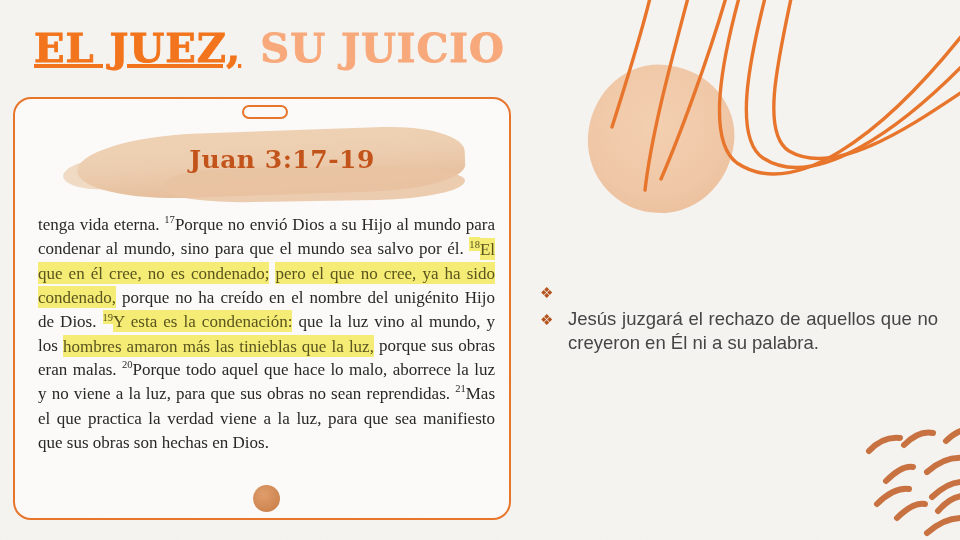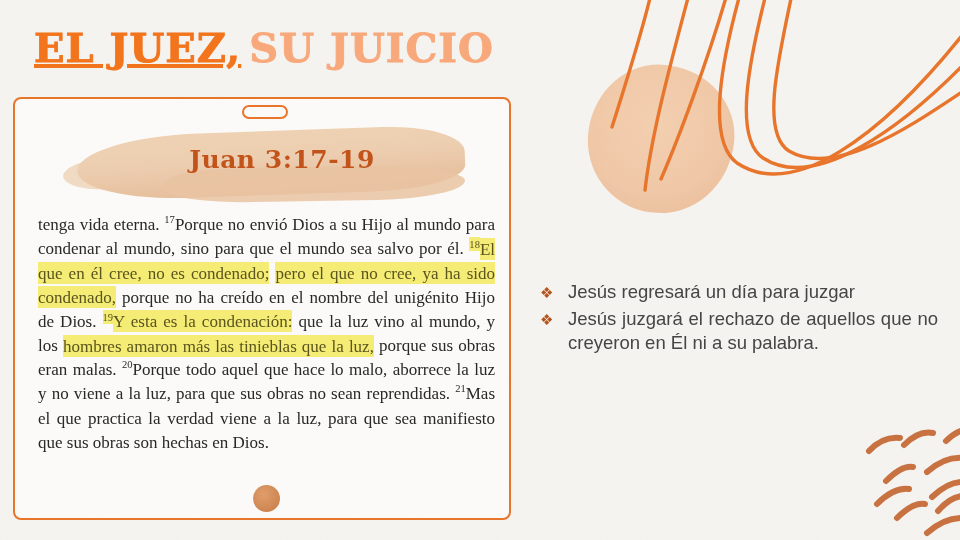--- a/index.html
+++ b/index.html
@@ -21,26 +21,26 @@
   .deco-svg path{fill:none; stroke:var(--accent,#e8752c); stroke-width:3.4; stroke-linecap:round;}
   .dash-svg path{fill:none; stroke:var(--dashes,#bf5a22); stroke-width:6; stroke-linecap:round; opacity:.85;}
 
   
   .title{
     position:absolute; left:34px; top:24px; margin:0;
     font-family:"DejaVu Serif", serif; font-weight:bold;
     font-size:40px; letter-spacing:1px; white-space:nowrap;
   }
   .title .t1{color:var(--title-main,#f2741c);text-decoration:underline; -webkit-text-stroke:.9px var(--title-main,#f2741c);}
-  .title .t2{color:var(--title-light,#f8a97b); -webkit-text-stroke:.9px var(--title-light,#f8a97b); margin-left:8px;}
+  .title .t2{color:var(--title-light,#f8a97b); -webkit-text-stroke:.9px var(--title-light,#f8a97b); margin-left:19px;}
 
   
   .card{
     position:absolute; left:13px; top:97px; width:494px; height:419px;
-    border:2.5px solid var(--accent,#e8752c); border-radius:8px;
+    border:2.5px solid var(--accent,#e8752c); border-radius:18px;
     background:rgba(255,255,255,.55);
   }
   .pill{
     position:absolute; left:227px; top:6px; width:42px; height:10px;
     border:2.5px solid var(--accent,#e8752c); border-radius:8px;
   }
   .brush{
     position:absolute; left:62px; top:32px; width:388px; height:64px;
     background:linear-gradient(178deg,#efd2b4 0%, var(--brush,#eccdaf) 45%, #e4b globe 0);
     background:linear-gradient(178deg,#efd2b4 0%, var(--brush,#eccdaf) 45%, #e4ba97 100%);
@@ -138,21 +138,20 @@
     <div class="brush"></div>
     <div class="brush2"></div>
     <div class="ref">Juan 3:17-19</div>
     <p class="scripture" id="scripture"><span>tenga vida eterna. </span><sup>17</sup><span>Porque no envió Dios a su Hijo al mundo para condenar al mundo, sino para que el mundo sea salvo por él. </span><sup class="hl">18</sup><span class="hl">El que en él cree, no es condenado;</span><span> </span><span class="hl">pero el que no cree, ya ha sido condenado,</span><span> porque no ha creído en el nombre del unigénito Hijo de Dios. </span><sup class="hl">19</sup><span class="hl">Y esta es la condenación:</span><span> que la luz vino al mundo, y los </span><span class="hl">hombres amaron más las tinieblas que la luz,</span><span> porque sus obras eran malas. </span><sup>20</sup><span>Porque todo aquel que hace lo malo, aborrece la luz y no viene a la luz, para que sus obras no sean reprendidas. </span><sup>21</sup><span>Mas el que practica la verdad viene a la luz, para que sea manifiesto que sus obras son hechas en Dios.</span></p>
     <div class="home"></div>
   </div>
 
   <ul class="bullets" id="bullets">
       <li>
         <span class="marker">❖</span>
-        <span class="btext">Jesús regresará un día para juzgar</span>
       </li>
       <li>
         <span class="marker">❖</span>
         <span class="btext">Jesús juzgará el rechazo de aquellos que no creyeron en Él ni a su palabra.</span>
       </li>
     </ul>
 
 </div>
 
 </body></html>

